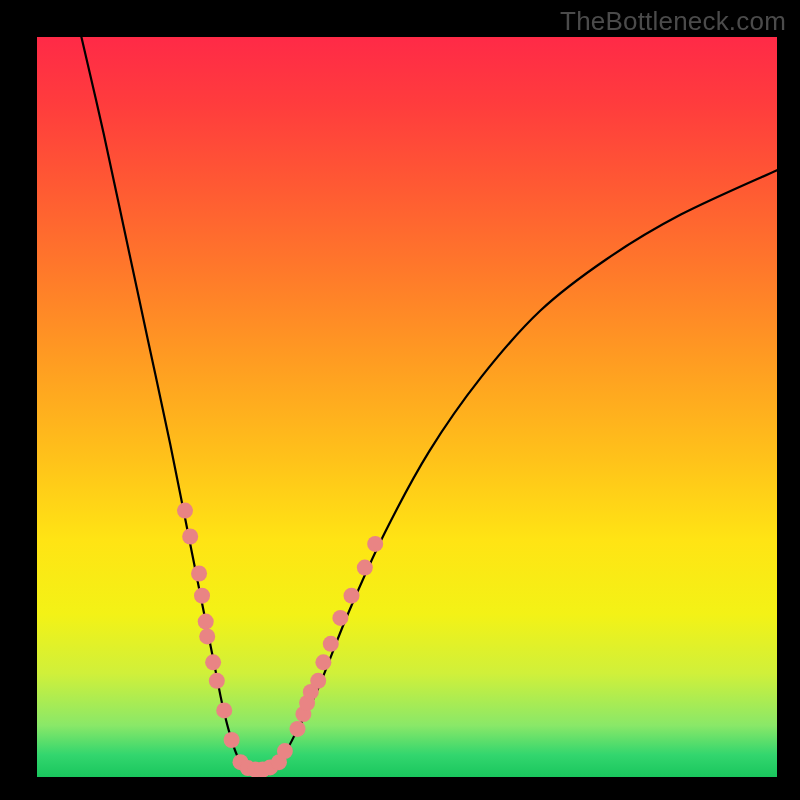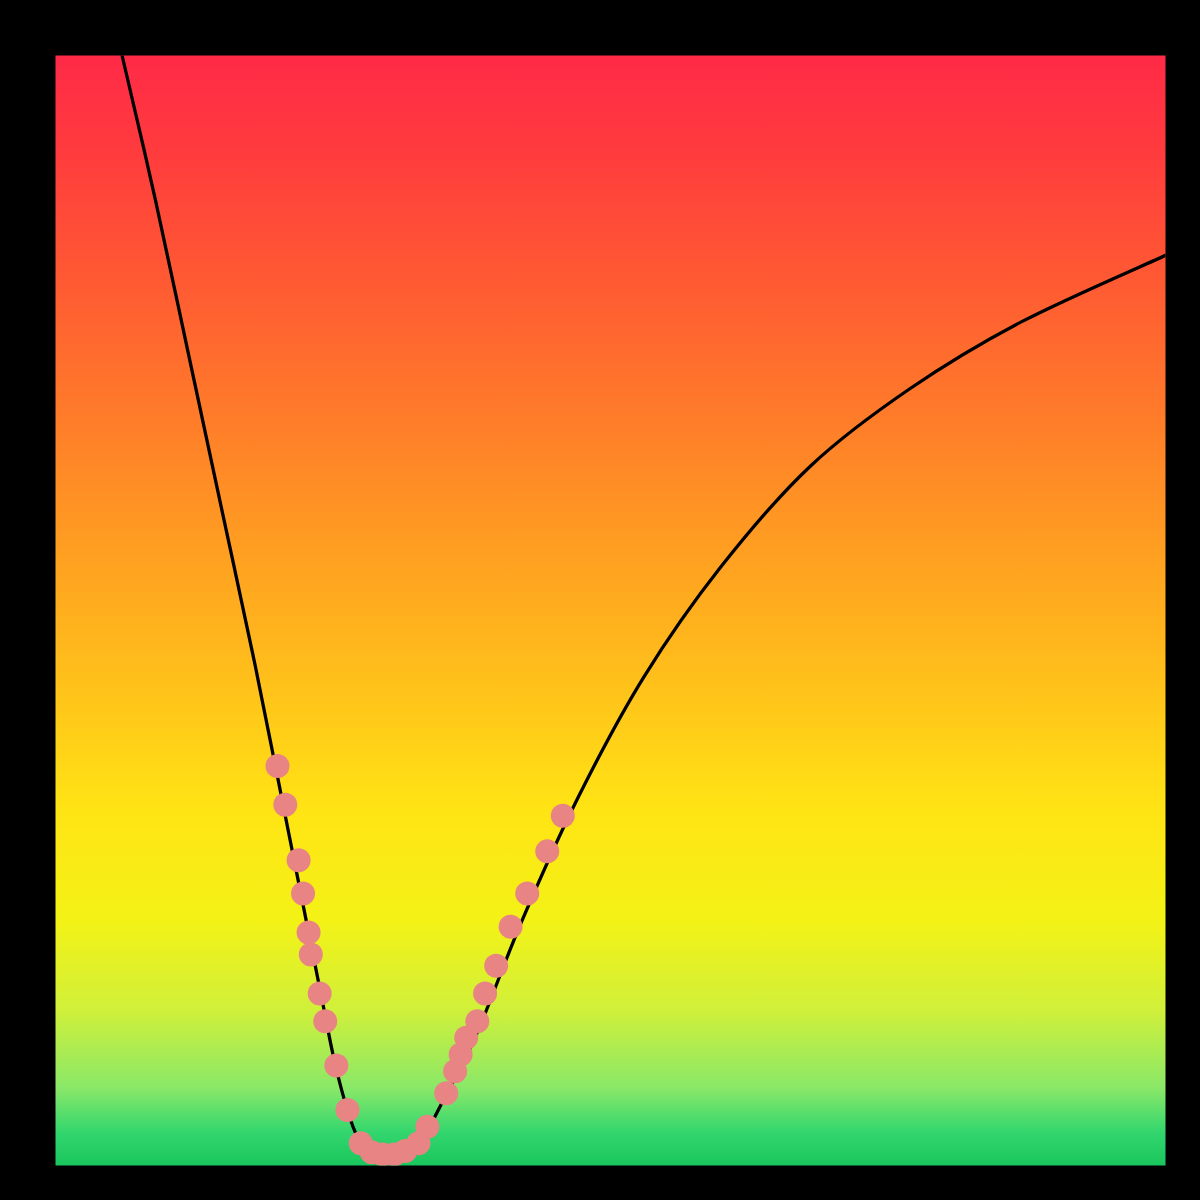--- a/index.html
+++ b/index.html
@@ -62,20 +62,21 @@
   }
   .dot {
     fill: #e98484;
   }
 </style>
 </head>
 <body>
 
 <div class="stage">
 
+  <div class="watermark">TheBottleneck.com</div>
 
   <div class="plot-frame">
     <div class="gradient-bg"></div>
 
     <svg class="overlay" viewBox="0 0 740 740" preserveAspectRatio="none">
       <path id="curve" class="curve-path" d="M 44.40 0.00 C 48.10 16.03, 59.20 62.90, 66.60 96.20 C 74.00 129.50, 81.40 165.27, 88.80 199.80 C 96.20 234.33, 103.60 268.87, 111.00 303.40 C 118.40 337.93, 125.80 371.23, 133.20 407.00 C 140.60 442.77, 148.00 481.00, 155.40 518.00 C 162.80 555.00, 172.67 604.33, 177.60 629.00 C 182.53 653.67, 182.53 654.90, 185.00 666.00 C 187.47 677.10, 189.93 686.97, 192.40 695.60 C 194.87 704.23, 197.33 712.25, 199.80 717.80 C 202.27 723.35, 204.73 726.43, 207.20 728.90 C 209.67 731.37, 212.13 731.98, 214.60 732.60 C 217.07 733.22, 219.53 733.22, 222.00 732.60 C 224.47 731.98, 225.70 730.75, 229.40 728.90 C 233.10 727.05, 239.27 727.05, 244.20 721.50 C 249.13 715.95, 252.83 707.32, 259.00 695.60 C 265.17 683.88, 272.57 670.93, 281.20 651.20 C 289.83 631.47, 299.70 603.10, 310.80 577.20 C 321.90 551.30, 334.23 522.93, 347.80 495.80 C 361.37 468.67, 376.17 440.30, 392.20 414.40 C 408.23 388.50, 425.50 363.83, 444.00 340.40 C 462.50 316.97, 482.23 293.53, 503.20 273.80 C 524.17 254.07, 546.37 238.03, 569.80 222.00 C 593.23 205.97, 615.43 192.40, 643.80 177.60 C 672.17 162.80, 723.97 140.60, 740.00 133.20"></path>
       <g id="dots">
           <circle cx="148.00" cy="473.60" r="8" class="dot"></circle>
           <circle cx="153.18" cy="499.50" r="8" class="dot"></circle>
           <circle cx="162.06" cy="536.50" r="8" class="dot"></circle>

